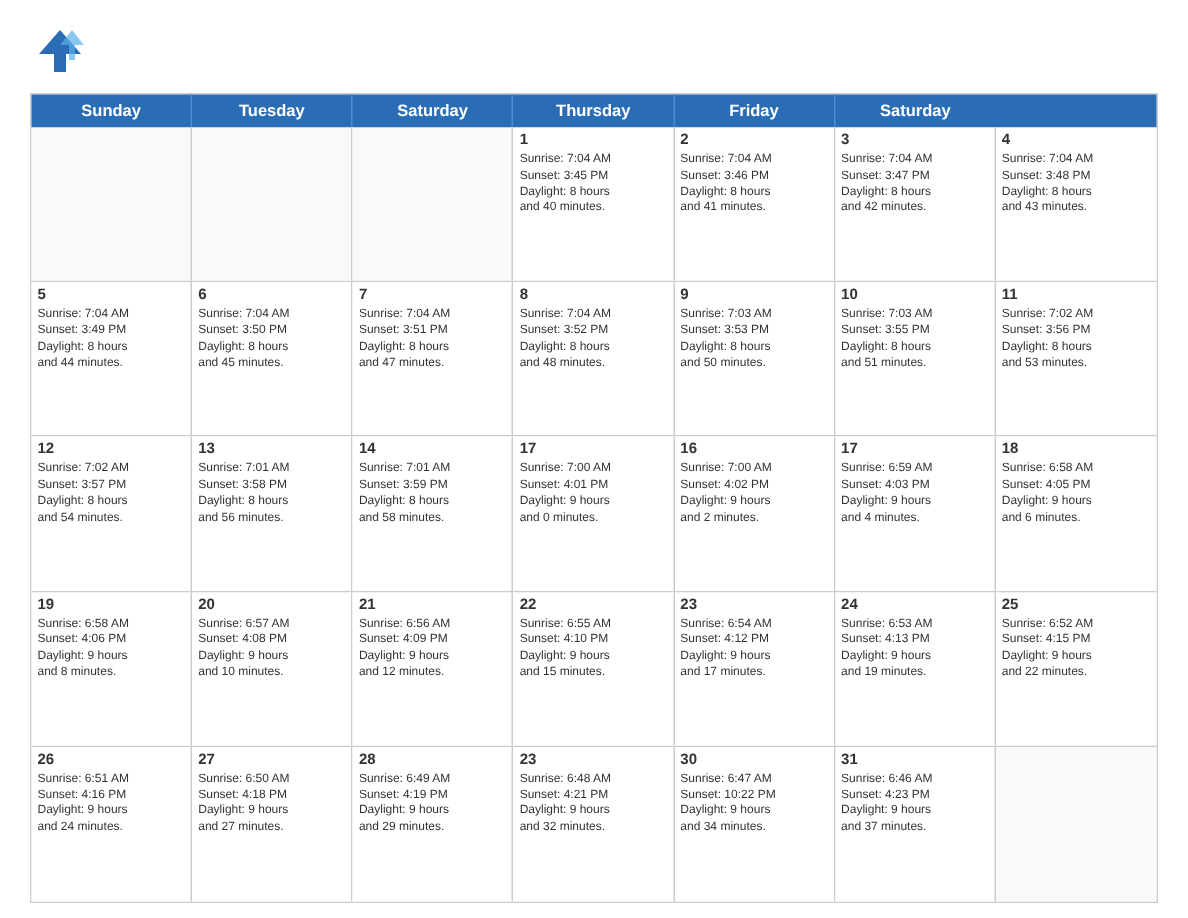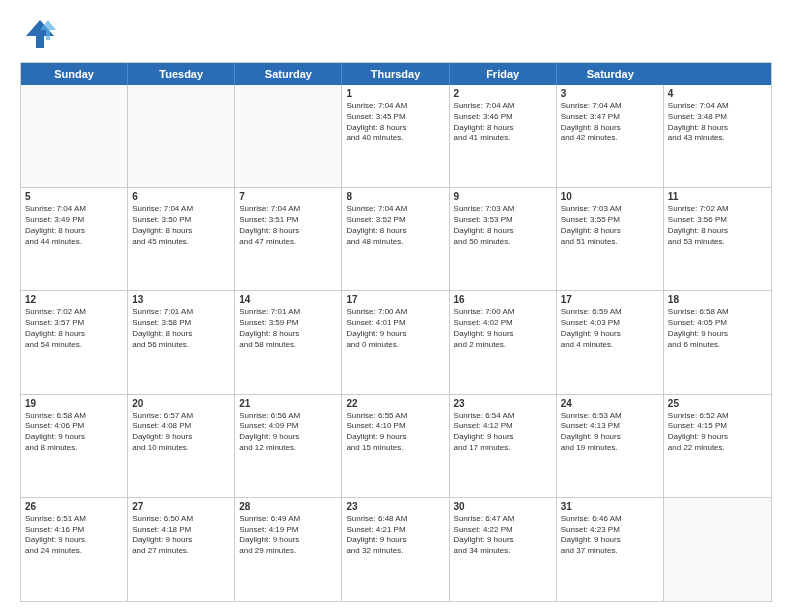--- a/index.html
+++ b/index.html
@@ -355,21 +355,21 @@
           <div class="cal-cell">
             <div class="day-num">23</div>
             <div class="day-info" style="white-space: pre-line;">Sunrise: 6:48 AM
 Sunset: 4:21 PM
 Daylight: 9 hours
 and 32 minutes.</div>
           </div>
           <div class="cal-cell">
             <div class="day-num">30</div>
             <div class="day-info" style="white-space: pre-line;">Sunrise: 6:47 AM
-Sunset: 4:22 PM
+Sunset: 10:22 PM
 Daylight: 9 hours
 and 34 minutes.</div>
           </div>
           <div class="cal-cell">
             <div class="day-num">31</div>
             <div class="day-info" style="white-space: pre-line;">Sunrise: 6:46 AM
 Sunset: 4:23 PM
 Daylight: 9 hours
 and 37 minutes.</div>
           </div>

